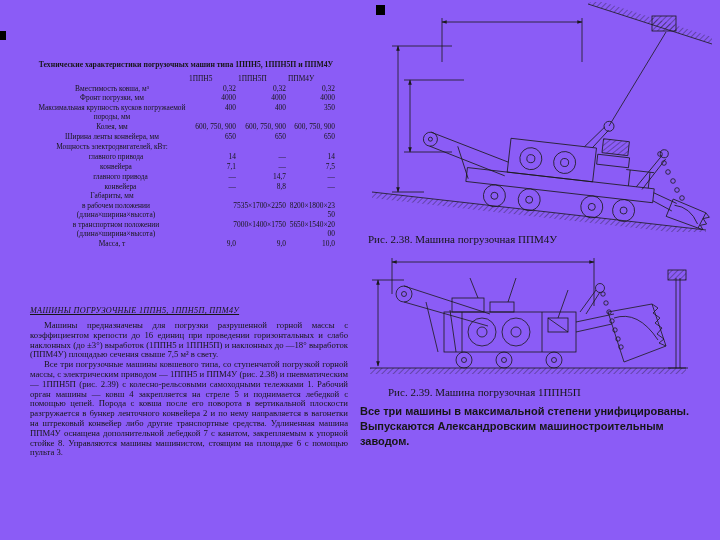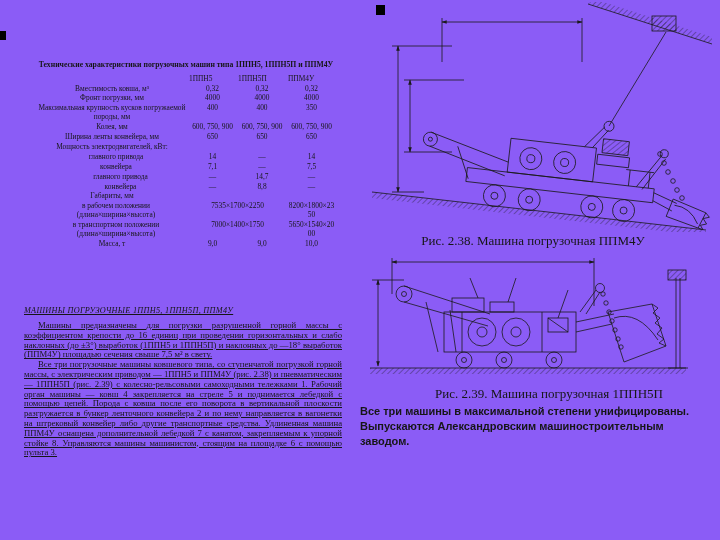--- a/index.html
+++ b/index.html
@@ -10,33 +10,33 @@
   
   .edge-mark { position:absolute; left:0; top:31px; width:6px; height:9px; background:#000; }
 
   
   .table-block { position:absolute; left:36px; top:60px; width:300px; }
   .table-title { font-size:7.7px; font-weight:bold; text-align:center; line-height:1.3; margin-bottom:4px; }
   table.spec { width:100%; border-collapse:collapse; font-size:7.4px; line-height:1.18; }
   table.spec th, table.spec td { vertical-align:top; padding:0.6px 1px; font-weight:normal; }
   th.col { text-align:left; padding-bottom:2.5px; }
   td.lbl { text-align:center; }
-  td.val { text-align:center; overflow-wrap:anywhere; }
+  td.val { text-align:right; overflow-wrap:anywhere; }
   .ind1 { padding-left:9px !important; }
   .ind2 { padding-left:18px !important; }
 
   
-  .text-block { position:absolute; left:24px; top:306px; width:318px;text-decoration:underline; }
+  .text-block { position:absolute; left:30px; top:306px; width:318px; }
   .section-heading { font-style:italic; text-decoration:underline; font-size:8.2px; letter-spacing:0.3px; margin-bottom:6px; }
   .para { font-size:8.7px; line-height:9.8px; text-align:justify; text-indent:14px; }
 
   
   .fig1 { position:absolute; left:352px; top:2px; width:364px; height:230px; }
   .fig2 { position:absolute; left:358px; top:250px; width:336px; height:132px; }
-  .caption { position:absolute; font-size:13px; text-align:center; }
+  .caption { position:absolute; font-size:11px; }
   .cap1 { left:368px; top:233px; width:330px; }
   .cap2 { left:388px; top:386px; width:322px; }
 
   .footer-bold { position:absolute; left:360px; top:404px; width:354px;
                  font-family:Liberation Sans, sans-serif; font-weight:bold;
                  font-size:11px; line-height:15px; }
   svg { display:block; }
 </style>
 </head>
 <body>

